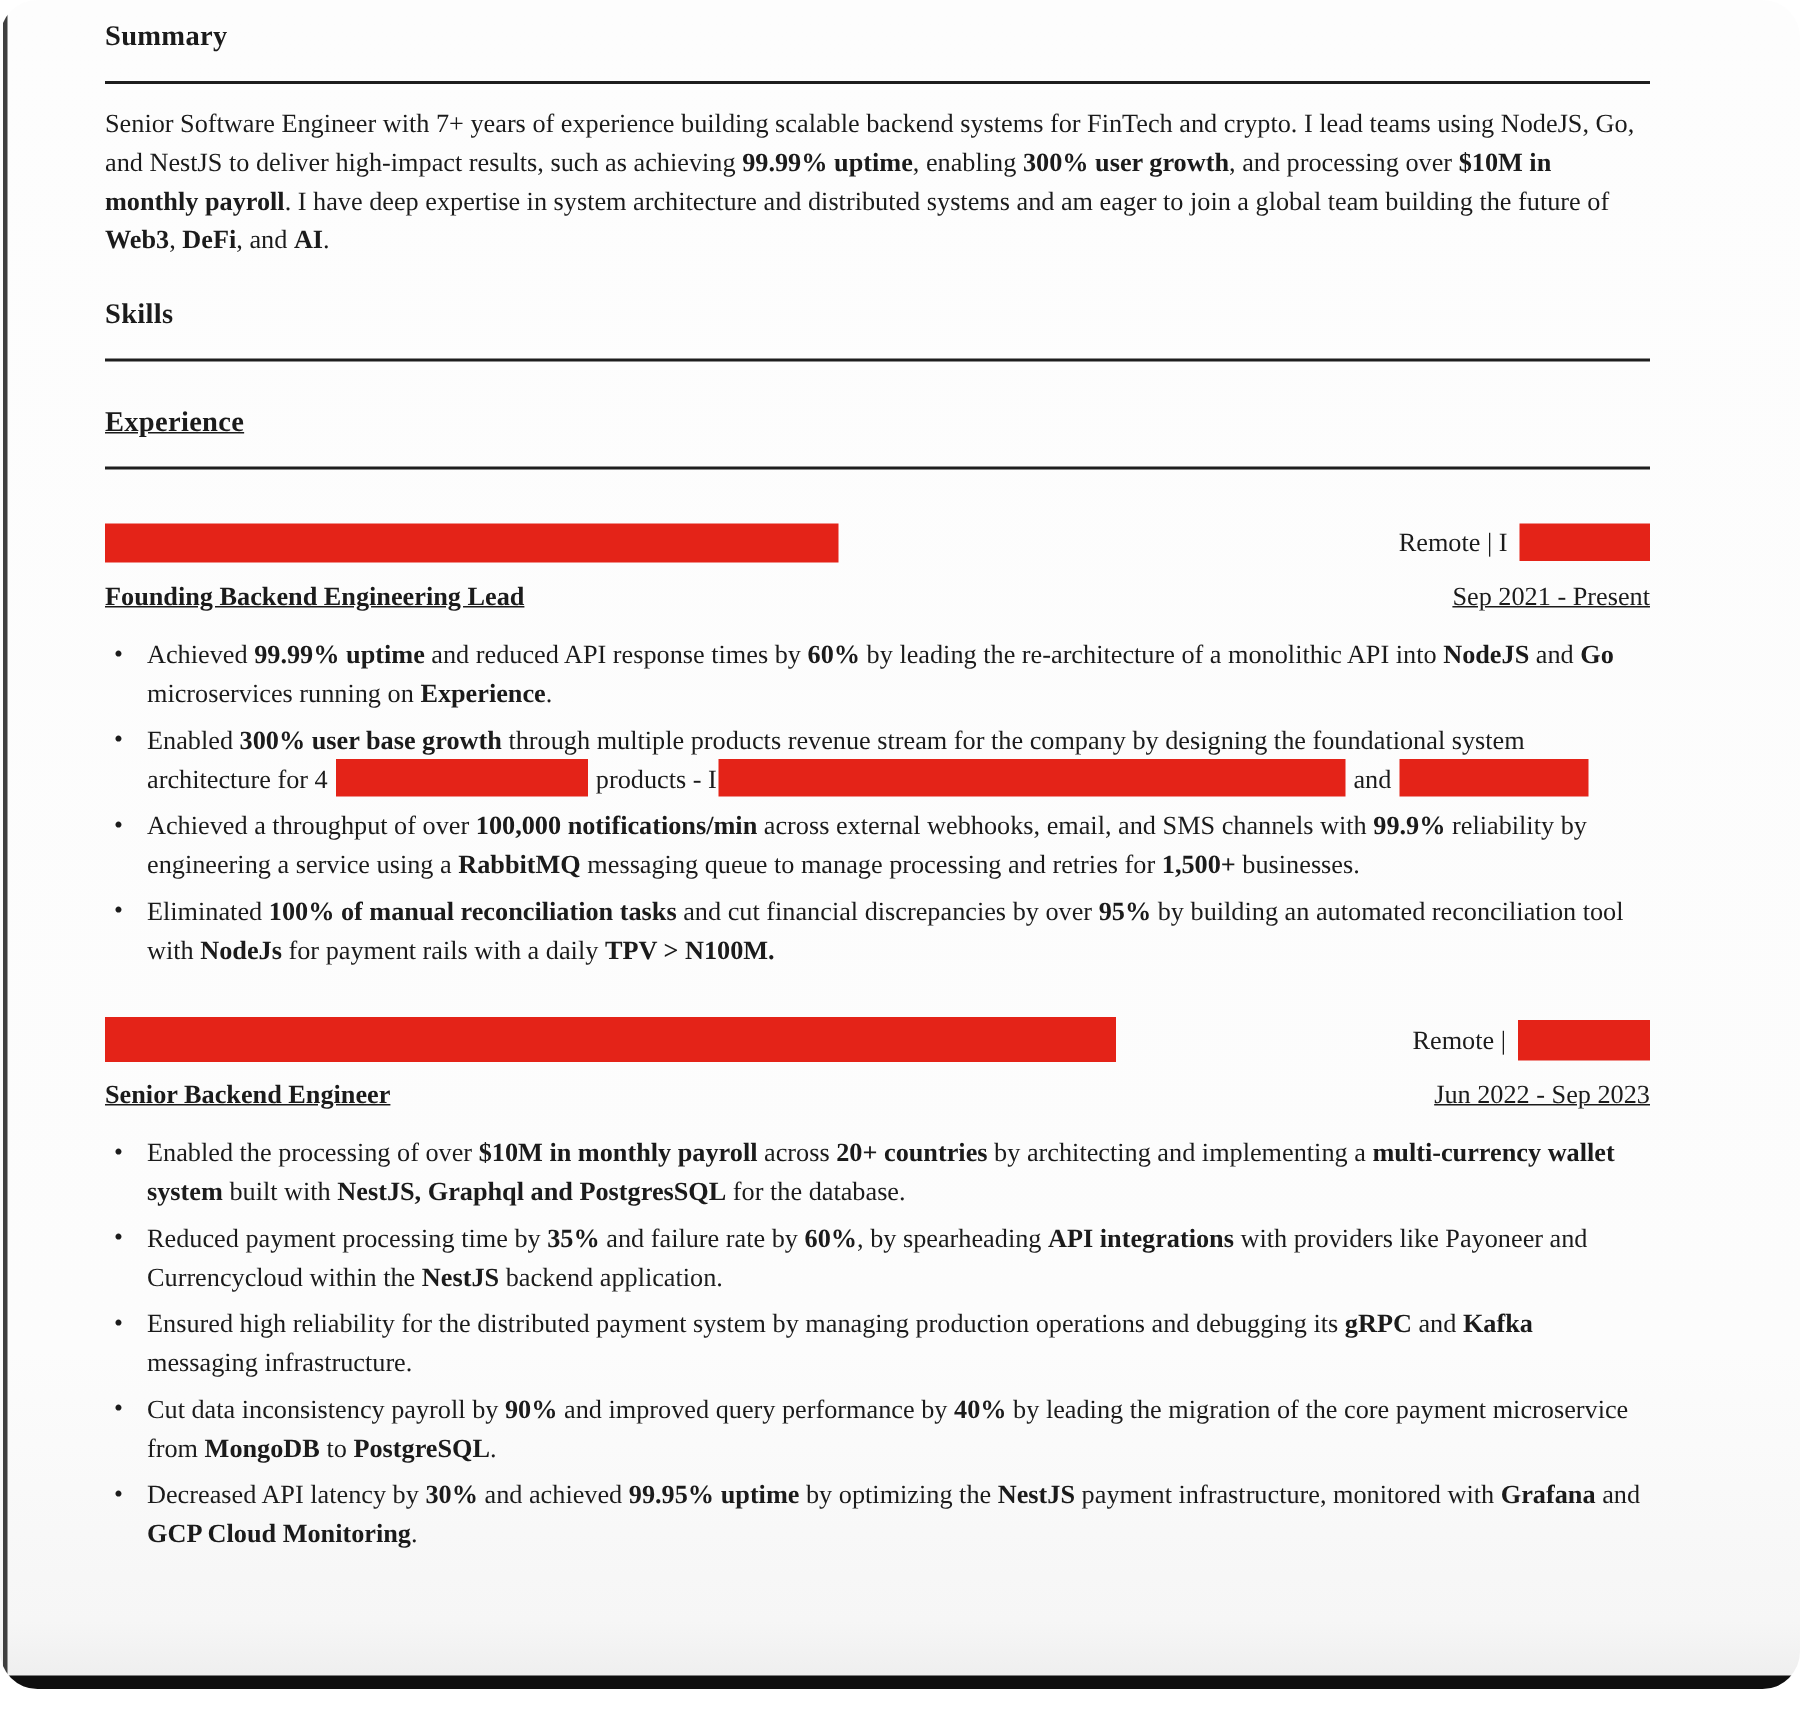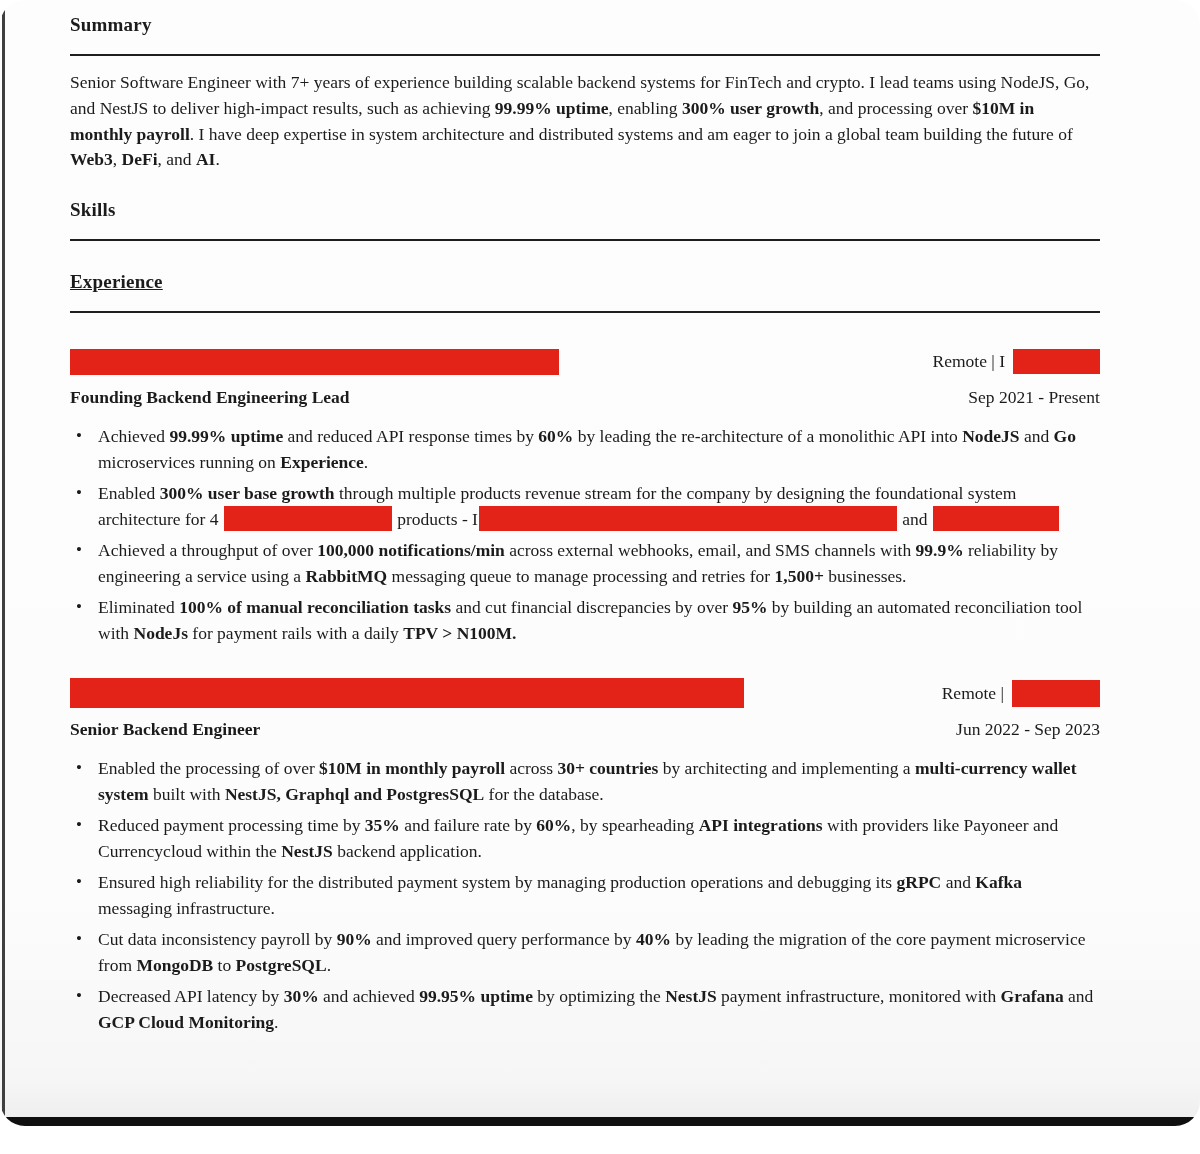--- a/index.html
+++ b/index.html
@@ -70,20 +70,21 @@
     gap:8px;
     white-space:nowrap;
   }
   .loc-redact { height:25px; }
 
   .title-row {
     display:flex;
     justify-content:space-between;
     align-items:baseline;
     margin-top:11px;
+    text-decoration:underline;
   }
   .job-title { font-weight:bold; font-size:17.5px; }
   .job-dates { font-size:17.5px; }
 
   ul.bullets {
     margin:15px 0 0 0;
     padding:0 0 0 28px;
     list-style:none;
   }
   ul.bullets li {
@@ -154,21 +155,21 @@
       <span class="loc">
         <span>Remote |</span>
         <span class="redact loc-redact" style="width: 88px; height: 27px;"></span>
       </span>
     </div>
     <div class="title-row">
       <span class="job-title">Senior Backend Engineer</span>
       <span class="job-dates">Jun 2022 - Sep 2023</span>
     </div>
     <ul class="bullets">
-              <li><span>Enabled the processing of over </span><b>$10M in monthly payroll</b><span> across </span><b>30+ countries</b><span> by architecting and implementing a </span><b>multi-currency wallet system</b><span> built with </span><b>NestJS, Graphql and PostgresSQL</b><span> for the database.</span></li>
+              <li><span>Enabled the processing of over </span><b>$10M in monthly payroll</b><span> across </span><b>20+ countries</b><span> by architecting and implementing a </span><b>multi-currency wallet system</b><span> built with </span><b>NestJS, Graphql and PostgresSQL</b><span> for the database.</span></li>
               <li><span>Reduced payment processing time by </span><b>35%</b><span> and failure rate by </span><b>60%</b><span>, by spearheading </span><b>API integrations</b><span> with providers like Payoneer and Currencycloud within the </span><b>NestJS</b><span> backend application.</span></li>
               <li><span>Ensured high reliability for the distributed payment system by managing production operations and debugging its </span><b>gRPC</b><span> and </span><b>Kafka</b><span> messaging infrastructure.</span></li>
               <li><span>Cut data inconsistency payroll by </span><b>90%</b><span> and improved query performance by </span><b>40%</b><span> by leading the migration of the core payment microservice from </span><b>MongoDB</b><span> to </span><b>PostgreSQL</b><span>.</span></li>
               <li><span>Decreased API latency by </span><b>30%</b><span> and achieved </span><b>99.95% uptime</b><span> by optimizing the </span><b>NestJS</b><span> payment infrastructure, monitored with </span><b>Grafana</b><span> and </span><b>GCP Cloud Monitoring</b><span>.</span></li>
             </ul>
   </article>
 </div>
     </section>
 
   </div>

